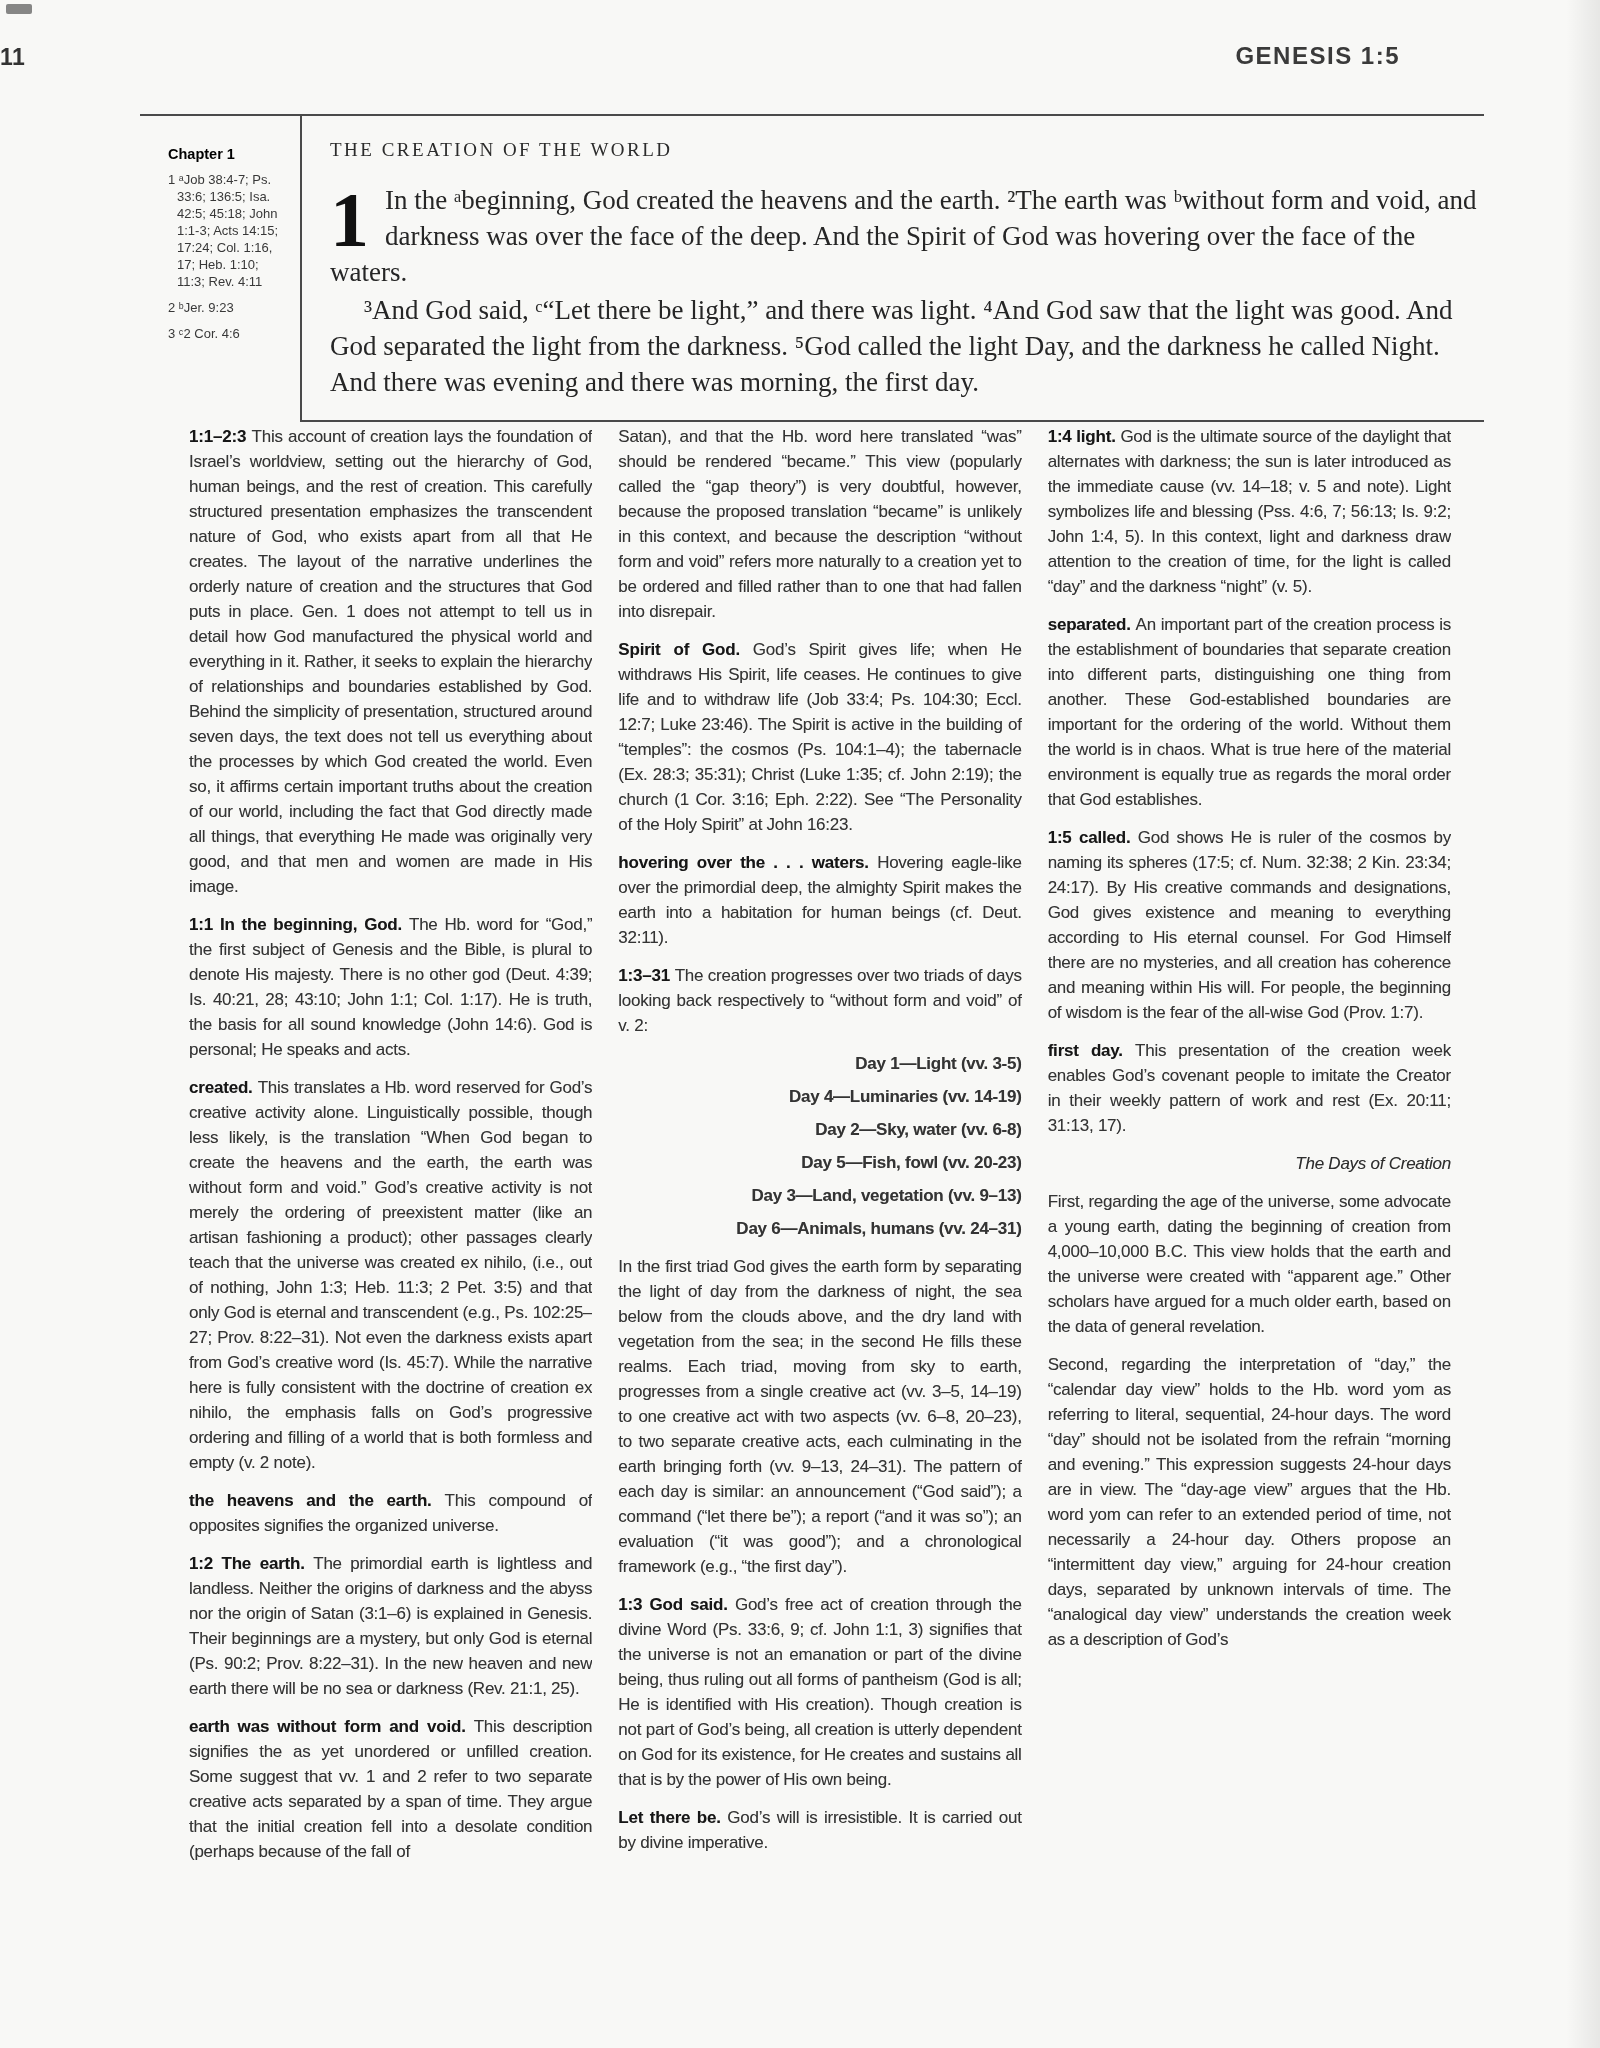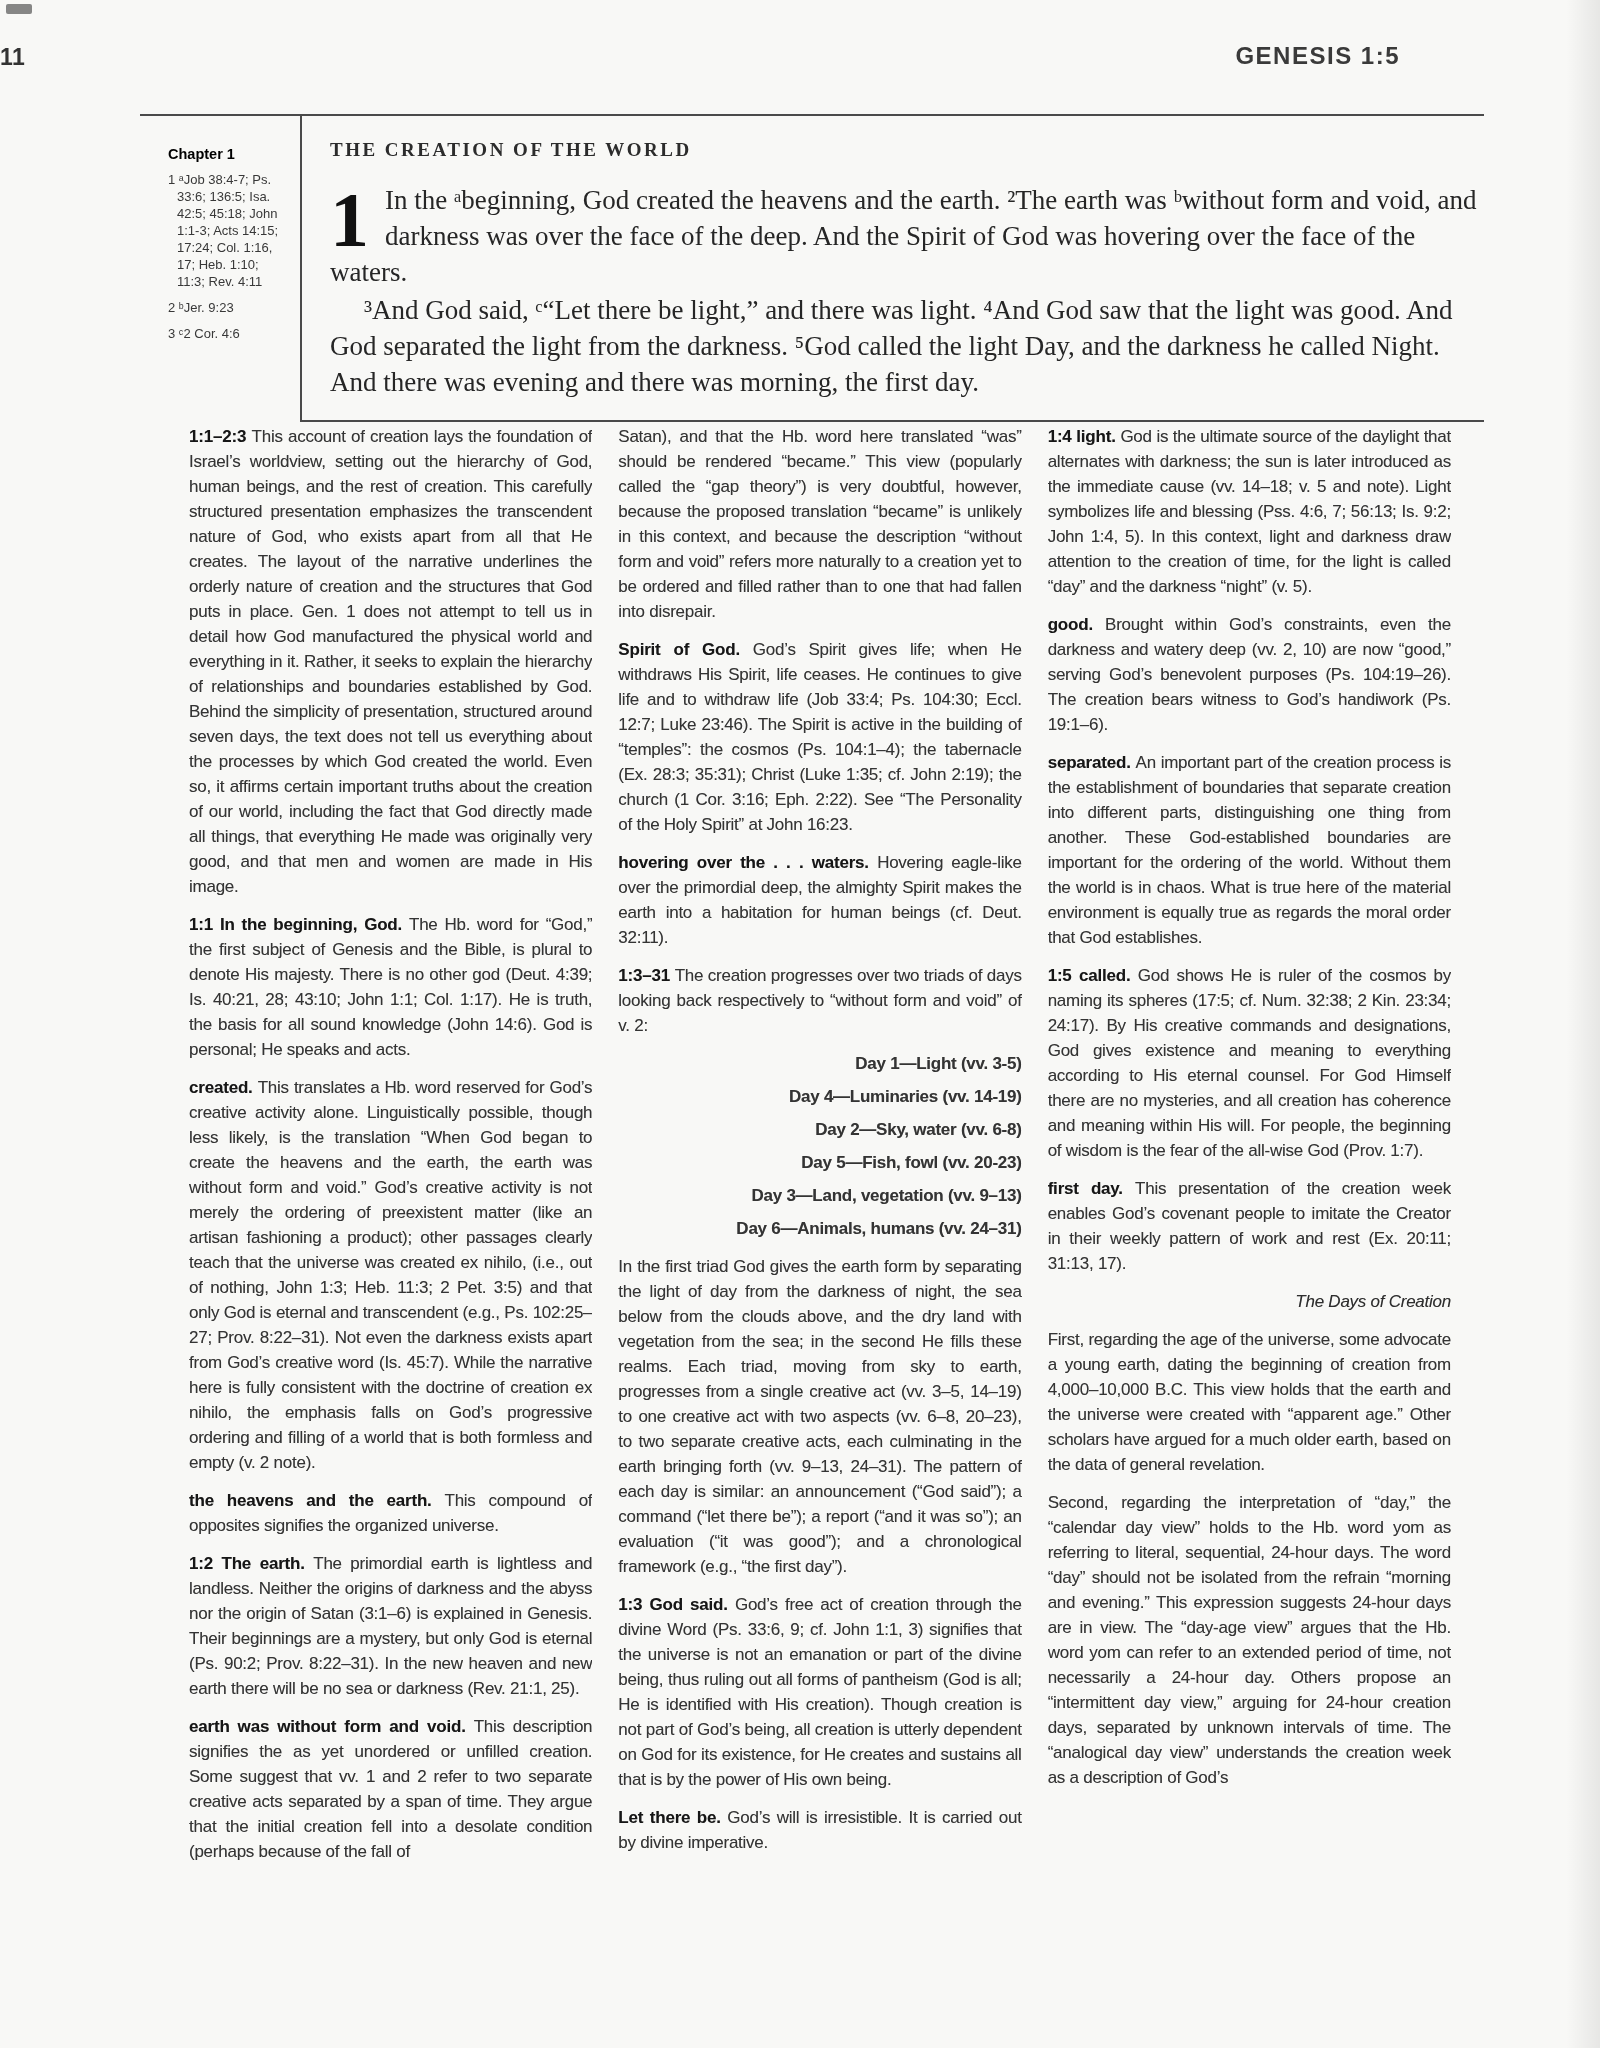--- a/index.html
+++ b/index.html
@@ -27,21 +27,21 @@
   .margin-col{position:absolute;top:146px;left:168px;width:122px;font-size:13px;line-height:17px;color:#383838;}
   .chapter-label{font-weight:bold;font-size:14.5px;margin-bottom:8px;color:#000000;}
   .margin-col .ref{margin-bottom:9px;padding-left:9px;text-indent:-9px;}
 
   
   .scripture{position:absolute;top:116px;left:300px;width:1150px;
     border-left:2px solid #4a4a4a;border-bottom:2px solid #4a4a4a;
     padding:16px 4px 20px 28px;
     font-family:"Liberation Serif","DejaVu Serif",serif;
     font-size:27px;line-height:36px;color:#262626;}
-  .section-title{font-family:"Liberation Serif",serif;font-size:19px;font-weight:bold;
+  .section-title{font-family:"Liberation Serif",serif;font-size:19px;font-weight:normal;
     letter-spacing:2.5px;color:#2c2c2c;margin-bottom:14px;}
   .drop-cap{float:left;font-size:78px;line-height:64px;font-weight:bold;color:#111;
     margin:6px 16px 0 0;font-family:"Liberation Serif",serif;}
   .verse-p{margin:0;}
   .verse-p.indent{text-indent:34px;margin-top:2px;}
 
   
   .commentary{position:absolute;top:424px;left:170px;width:1262px;height:1600px;
     display:flex;gap:26px;overflow:hidden;margin-left:19px;}
   .ccol{flex:1 1 0;overflow:hidden;
@@ -99,21 +99,20 @@
         <div class="day-line">Day 5—Fish, fowl (vv. 20-23)</div>
         <div class="day-line">Day 3—Land, vegetation (vv. 9–13)</div>
         <div class="day-line">Day 6—Animals, humans (vv. 24–31)</div>
       </div>
       <div class="note">In the first triad God gives the earth form by separating the light of day from the darkness of night, the sea below from the clouds above, and the dry land with vegetation from the sea; in the second He fills these realms. Each triad, moving from sky to earth, progresses from a single creative act (vv. 3–5, 14–19) to one creative act with two aspects (vv. 6–8, 20–23), to two separate creative acts, each culminating in the earth bringing forth (vv. 9–13, 24–31). The pattern of each day is similar: an announcement (“God said”); a command (“let there be”); a report (“and it was so”); an evaluation (“it was good”); and a chronological framework (e.g., “the first day”).</div>
       <div class="note"><span class="lead">1:3 God said. </span>God’s free act of creation through the divine Word (Ps. 33:6, 9; cf. John 1:1, 3) signifies that the universe is not an emanation or part of the divine being, thus ruling out all forms of pantheism (God is all; He is identified with His creation). Though creation is not part of God’s being, all creation is utterly dependent on God for its existence, for He creates and sustains all that is by the power of His own being.</div>
       <div class="note"><span class="lead">Let there be. </span>God’s will is irresistible. It is carried out by divine imperative.</div>
     </div>
   <div class="ccol">
       <div class="note"><span class="lead">1:4 light. </span>God is the ultimate source of the daylight that alternates with darkness; the sun is later introduced as the immediate cause (vv. 14–18; v. 5 and note). Light symbolizes life and blessing (Pss. 4:6, 7; 56:13; Is. 9:2; John 1:4, 5). In this context, light and darkness draw attention to the creation of time, for the light is called “day” and the darkness “night” (v. 5).</div>
-      <div class="note"><span class="lead">good. </span>Brought within God’s constraints, even the darkness and watery deep (vv. 2, 10) are now “good,” serving God’s benevolent purposes (Ps. 104:19–26). The creation bears witness to God’s handiwork (Ps. 19:1–6).</div>
       <div class="note"><span class="lead">separated. </span>An important part of the creation process is the establishment of boundaries that separate creation into different parts, distinguishing one thing from another. These God-established boundaries are important for the ordering of the world. Without them the world is in chaos. What is true here of the material environment is equally true as regards the moral order that God establishes.</div>
       <div class="note"><span class="lead">1:5 called. </span>God shows He is ruler of the cosmos by naming its spheres (17:5; cf. Num. 32:38; 2 Kin. 23:34; 24:17). By His creative commands and designations, God gives existence and meaning to everything according to His eternal counsel. For God Himself there are no mysteries, and all creation has coherence and meaning within His will. For people, the beginning of wisdom is the fear of the all-wise God (Prov. 1:7).</div>
       <div class="note"><span class="lead">first day. </span>This presentation of the creation week enables God’s covenant people to imitate the Creator in their weekly pattern of work and rest (Ex. 20:11; 31:13, 17).</div>
       <div class="note subhead">The Days of Creation</div>
       <div class="note">First, regarding the age of the universe, some advocate a young earth, dating the beginning of creation from 4,000–10,000 B.C. This view holds that the earth and the universe were created with “apparent age.” Other scholars have argued for a much older earth, based on the data of general revelation.</div>
       <div class="note">Second, regarding the interpretation of “day,” the “calendar day view” holds to the Hb. word yom as referring to literal, sequential, 24-hour days. The word “day” should not be isolated from the refrain “morning and evening.” This expression suggests 24-hour days are in view. The “day-age view” argues that the Hb. word yom can refer to an extended period of time, not necessarily a 24-hour day. Others propose an “intermittent day view,” arguing for 24-hour creation days, separated by unknown intervals of time. The “analogical day view” understands the creation week as a description of God’s</div>
     </div>
 </div>
 
 </body></html>

